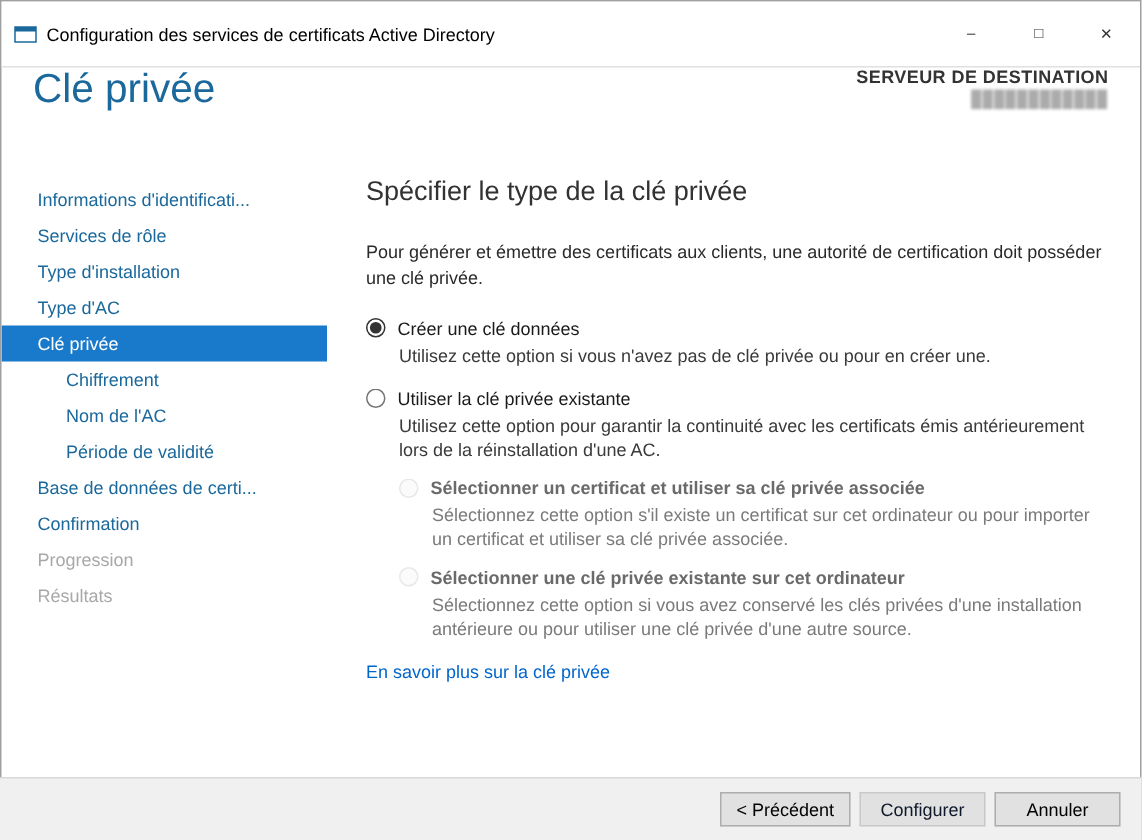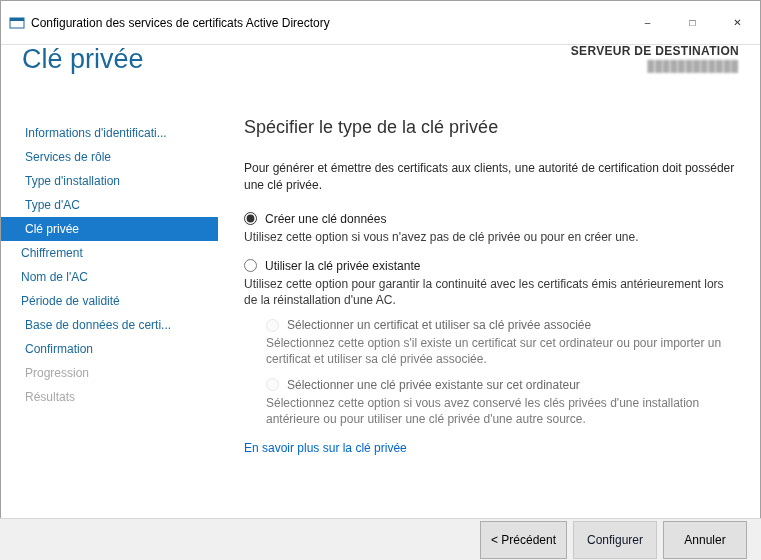--- a/index.html
+++ b/index.html
@@ -9,38 +9,38 @@
   .titlebar .title { flex: 1; font-size: 12px; color: #000; }
   .titlebar .winbtn { width: 45px; height: 30px; display: flex; align-items: center; justify-content: center; font-family: "Segoe UI Symbol", sans-serif; font-size: 10px; color: #333; }
   .content { display: flex; height: 490px; padding-top: 2px; }
   .header-zone { position: absolute; top: 44px; left: 22px; right: 22px; display: flex; justify-content: space-between; align-items: flex-start; pointer-events: none; }
   .page-title { font-size: 27px; font-weight: 300; color: #1b699c; }
   .dest { text-align: right; font-size: 12px; }
   .dest .label { font-weight: 600; color: #333; letter-spacing: 0.3px; }
   .dest .server { color: #888; font-size: 11px; margin-top: 2px; letter-spacing: 1px; font-family: monospace; filter: blur(1px); opacity: 0.7; }
   .sidebar { width: 217px; padding-top: 74px; }
   .sidebar .navitem { padding: 5px 0 5px 24px; font-size: 12px; color: #1b699c; cursor: pointer; white-space: nowrap; overflow: hidden; text-overflow: ellipsis; }
-  .sidebar .navitem.sub { padding-left: 20px; }
+  .sidebar .navitem.sub { padding-left: 43px; }
   .sidebar .navitem.selected { background: #1979ca; color: #fff; }
   .sidebar .navitem.disabled { color: #a8a8a8; cursor: default; }
   .main { flex: 1; padding: 70px 24px 0 26px; }
   .main h2 { font-size: 18px; font-weight: 400; color: #323232; margin-bottom: 22px; }
   .intro { font-size: 12px; color: #2a2a2a; line-height: 1.4; margin-bottom: 18px; }
   .opt { margin-bottom: 14px; }
   .opt .row { display: flex; align-items: center; gap: 8px; margin-bottom: 3px; }
   .opt .row label { font-size: 12px; color: #1a1a1a; }
-  .opt .desc { font-size: 12px; color: #3a3a3a; line-height: 1.35; }
+  .opt .desc { font-size: 12px; color: #3a3a3a; margin-left: 22px; line-height: 1.35; }
   .subopt { margin-left: 22px; margin-top: 10px; }
-  .subopt .row label { color: #6a6a6a; }
+  .subopt .row label { color: #6a6a6a; font-weight: bold; }
   .subopt .desc { color: #7a7a7a; }
   input[type=radio] { width: 13px; height: 13px; accent-color: #333; }
   input[type=radio][disabled] { opacity: 0.5; }
   .link { color: #0066cc; font-size: 12px; cursor: pointer; display: inline-block; }
   .footer { position: absolute; bottom: 0; left: 0; right: 0; height: 42px; border-top: 1px solid #d8d8d8; background: #f0f0f0; display: flex; align-items: center; justify-content: flex-end; padding: 0 14px; gap: 6px; }
-  .btn { min-width: 84px; height: 38px; font-size: 12px; background: #e1e1e1; border: 1px solid #adadad; color: #000; padding: 0 10px; cursor: pointer; font-family: inherit; }
+  .btn { min-width: 84px; height: 23px; font-size: 12px; background: #e1e1e1; border: 1px solid #adadad; color: #000; padding: 0 10px; cursor: pointer; font-family: inherit; }
   .btn.default { border: 2px solid #0078d7; background: #e1e1e1; }
   .btn[disabled] { color: #0f172a; border-color: #c9c9c9; cursor: default; }
 </style>
 </head>
 <body>
 
 <div class="titlebar">
   <span class="icon">
     <svg width="16" height="16" viewBox="0 0 16 16">
         <rect x="1" y="3" width="14" height="10" fill="none" stroke="#1b699c" stroke-width="1"></rect>

